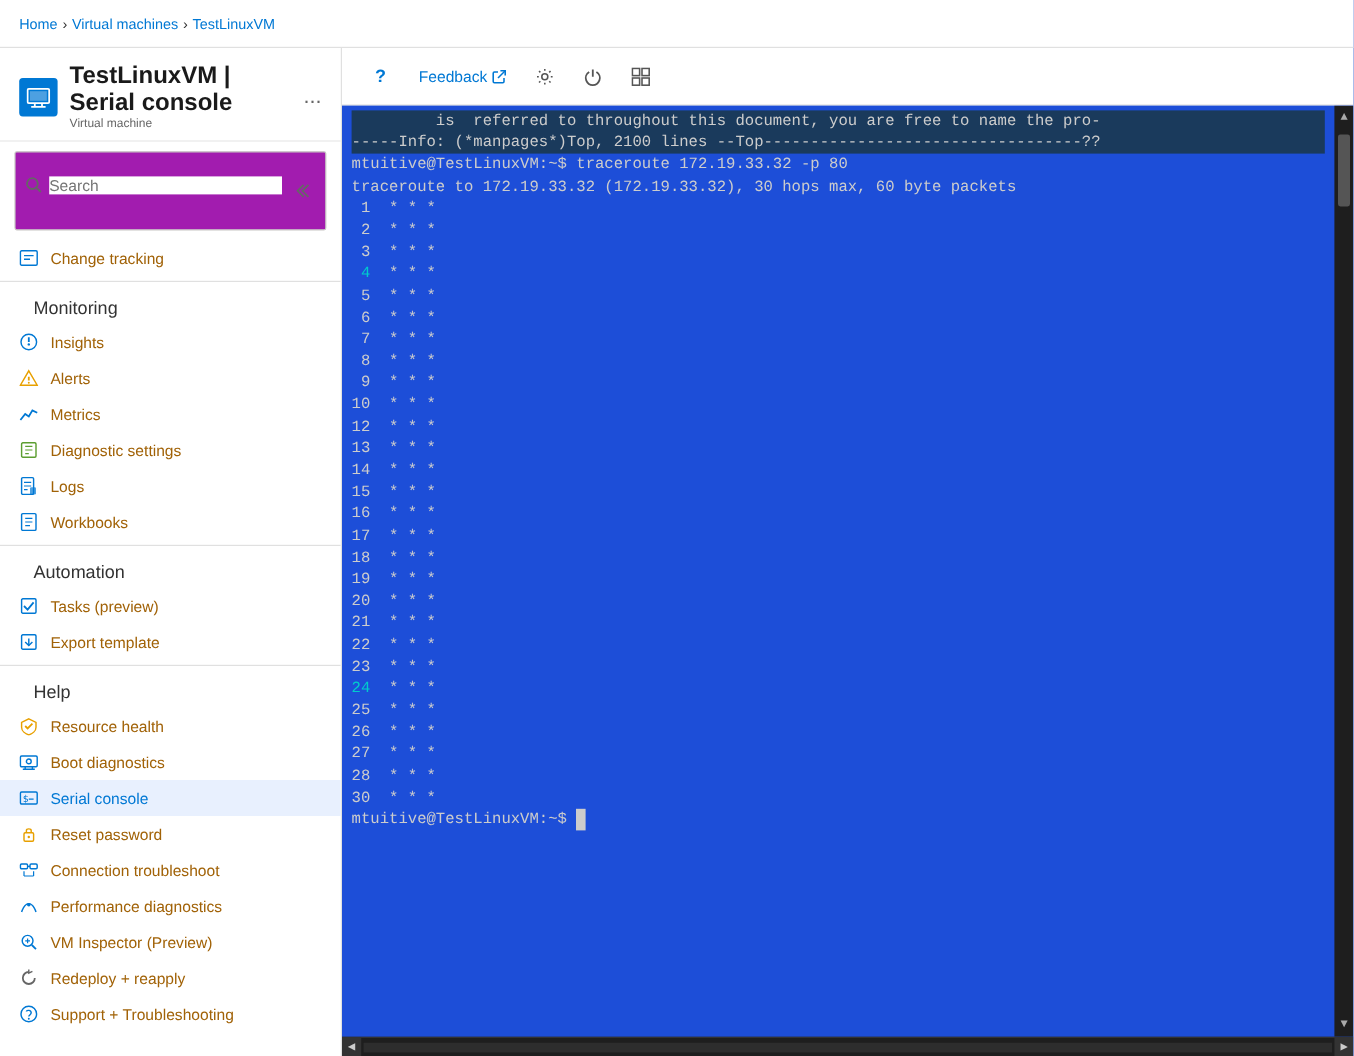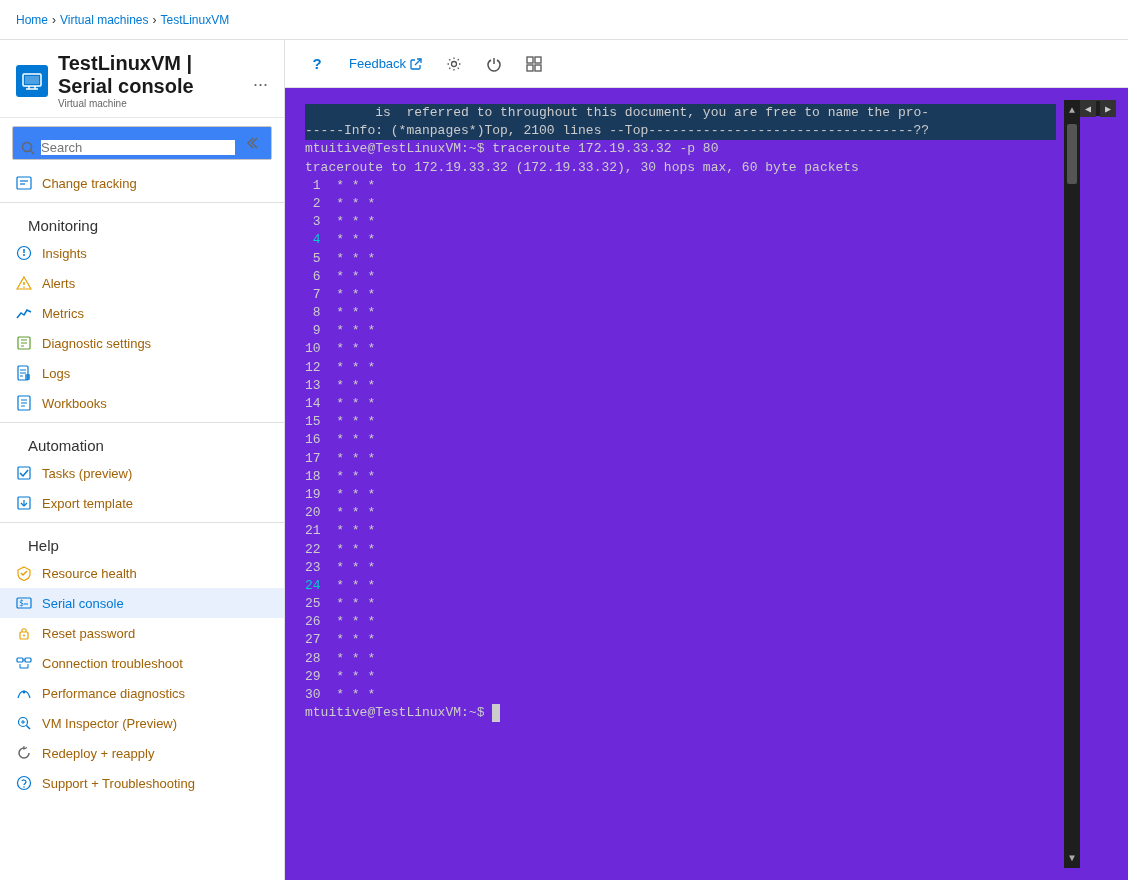--- a/index.html
+++ b/index.html
@@ -15,21 +15,21 @@
 
     
     .sidebar { width: 285px; background: #fff; border-right: 1px solid #e0e0e0; display: flex; flex-direction: column; overflow-y: auto; overflow-x: hidden; }
 
     .sidebar-header { padding: 12px 16px 8px; display: flex; align-items: center; gap: 10px; border-bottom: 1px solid #e8e8e8; }
     .vm-icon { width: 32px; height: 32px; background: #0078d4; border-radius: 3px; display: flex; align-items: center; justify-content: center; color: white; font-size: 16px; flex-shrink: 0; }
     .sidebar-title { font-size: 20px; font-weight: 600; color: #1a1a1a; }
     .sidebar-subtitle { font-size: 10px; color: #666; }
     .sidebar-more { margin-left: auto; color: #666; font-size: 18px; cursor: pointer; }
 
-    .search-box { margin: 8px 12px; display: flex; align-items: flex-end; border: 1px solid #c8c6c4; border-radius: 2px; padding: 4px 8px; background: #3b82f6; }
+    .search-box { margin: 8px 12px; display: flex; align-items: flex-start; border: 1px solid #c8c6c4; border-radius: 2px; padding: 20px 8px; background: #a21caf; }
     .search-box input { border: none; outline: none; flex: 1; font-size: 13px; color: #333; }
     .search-icon-svg { color: #666; margin-right: 6px; flex-shrink: 0; }
     .collapse-btn { width: 24px; height: 24px; display: flex; align-items: center; justify-content: center; cursor: pointer; color: #666; margin-left: 4px; }
 
     .sidebar-section-label { font-size: 15px; font-weight: 400; color: #333; padding: 10px 28px 4px; text-transform: none; }
     .sidebar-divider { height: 1px; background: #e0e0e0; margin: 4px 0; }
 
     .sidebar-item { display: flex; align-items: center; padding: 7px 16px; cursor: pointer; color: #a16207; font-size: 13px; gap: 10px; }
     .sidebar-item.active { background: #e8f0fe; color: #0078d4; font-weight: 500; }
     .sidebar-item .item-icon { width: 16px; height: 16px; flex-shrink: 0; display: flex; align-items: center; justify-content: center; }
@@ -37,21 +37,21 @@
     
     .content-area { flex: 1; display: flex; flex-direction: column; overflow: hidden; }
 
     
     .toolbar { height: 48px; background: #fff; border-bottom: 1px solid #e0e0e0; display: flex; align-items: center; padding: 0 16px; gap: 8px; }
     .toolbar-btn { display: flex; align-items: center; justify-content: center; width: 32px; height: 32px; border: none; background: transparent; cursor: pointer; color: #666; border-radius: 2px; font-size: 16px; }
     .toolbar-btn.help { color: #0078d4; font-weight: 700; font-size: 15px; }
     .feedback-btn { color: #0078d4; background: transparent; border: none; cursor: pointer; font-size: 13px; display: flex; align-items: center; gap: 4px; text-decoration: none; padding: 4px 8px; }
 
     
-    .terminal { flex: 1; background: #6d28d9; color: #cccccc; font-family: 'Courier New', Consolas, monospace; font-size: 13px; padding: 12px; overflow: hidden; display: flex; flex-direction: row; }
+    .terminal { flex: 1; background: #1d4ed8; color: #cccccc; font-family: 'Courier New', Consolas, monospace; font-size: 13px; padding: 0; overflow: hidden; display: flex; flex-direction: column; }
     .terminal-line { white-space: pre; line-height: 1.4; }
     .terminal-scroll-content { flex: 1; overflow-y: auto; overflow-x: auto; }
     .terminal-scrollbar-v { width: 16px; background: #1e1e1e; display: flex; flex-direction: column; }
 
     .bottom-scrollbar { height: 16px; background: #1e1e1e; display: flex; align-items: center; border-top: 1px solid #333; }
     .bottom-scroll-arrow { width: 16px; height: 16px; background: #333; color: #ccc; display: flex; align-items: center; justify-content: center; cursor: pointer; font-size: 10px; flex-shrink: 0; }
     .bottom-scroll-track { flex: 1; height: 8px; background: #2d2d2d; margin: 0 2px; }
   </style>
 </head>
 <body>
@@ -214,20 +214,32 @@
     <div class="sidebar-item">
       <div class="item-icon">
         <svg width="16" height="16" viewBox="0 0 16 16" fill="none">
           <path d="M8 2 L14 5 L14 9 C14 12 11 14.5 8 15.5 C5 14.5 2 12 2 9 L2 5 Z" stroke="#e8a000" stroke-width="1.2" fill="none"></path>
           <polyline points="5,8 7,10 11,6" stroke="#e8a000" stroke-width="1.5" fill="none"></polyline>
         </svg>
       </div>
       <span>Resource health</span>
     </div>
 
+    <div class="sidebar-item">
+      <div class="item-icon">
+        <svg width="16" height="16" viewBox="0 0 16 16" fill="none">
+          <rect x="1" y="3" width="14" height="9" rx="1" stroke="#0078d4" stroke-width="1.2" fill="none"></rect>
+          <line x1="5" y1="12" x2="5" y2="14" stroke="#0078d4" stroke-width="1.2"></line>
+          <line x1="11" y1="12" x2="11" y2="14" stroke="#0078d4" stroke-width="1.2"></line>
+          <line x1="3" y1="14" x2="13" y2="14" stroke="#0078d4" stroke-width="1.2"></line>
+          <circle cx="8" cy="7.5" r="2" stroke="#0078d4" stroke-width="1.2" fill="none"></circle>
+        </svg>
+      </div>
+      <span>Boot diagnostics</span>
+    </div>
 
     <div class="sidebar-item active">
       <div class="item-icon">
         <svg width="16" height="16" viewBox="0 0 16 16" fill="none">
           <rect x="1" y="3" width="14" height="10" rx="1" stroke="#0078d4" stroke-width="1.2" fill="none"></rect>
           <text x="3" y="11" font-size="8" fill="#0078d4" font-family="monospace">$</text>
           <line x1="8" y1="9" x2="12" y2="9" stroke="#0078d4" stroke-width="1"></line>
         </svg>
       </div>
       <span>Serial console</span>
@@ -375,21 +387,20 @@
               <div class="terminal-line">19  * * *</div>
               <div class="terminal-line">20  * * *</div>
               <div class="terminal-line">21  * * *</div>
               <div class="terminal-line">22  * * *</div>
               <div class="terminal-line">23  * * *</div>
               <div class="terminal-line"><span style="color: rgb(0, 204, 204); margin-top: 20px;">24</span>  * * *</div>
               <div class="terminal-line">25  * * *</div>
               <div class="terminal-line">26  * * *</div>
               <div class="terminal-line">27  * * *</div>
               <div class="terminal-line">28  * * *</div>
-              <div class="terminal-line">29  * * *</div>
               <div class="terminal-line">30  * * *</div>
               <div class="terminal-line">mtuitive@TestLinuxVM:~$ <span style="background: rgb(204, 204, 204); color: rgb(12, 12, 12); display: inline-block; width: 8px; min-width: 8px;"> </span></div>
             </div>
         </div>
         <div class="terminal-scrollbar-v">
           <div style="height:20px; display:flex; align-items:center; justify-content:center; color:#aaa; font-size:10px; cursor:pointer;">▲</div>
           <div style="flex:1; position:relative;">
             <div style="width:10px; height:60px; background:#555; border-radius:2px; margin: 4px auto;"></div>
           </div>
           <div style="height:20px; display:flex; align-items:center; justify-content:center; color:#aaa; font-size:10px; cursor:pointer;">▼</div>

